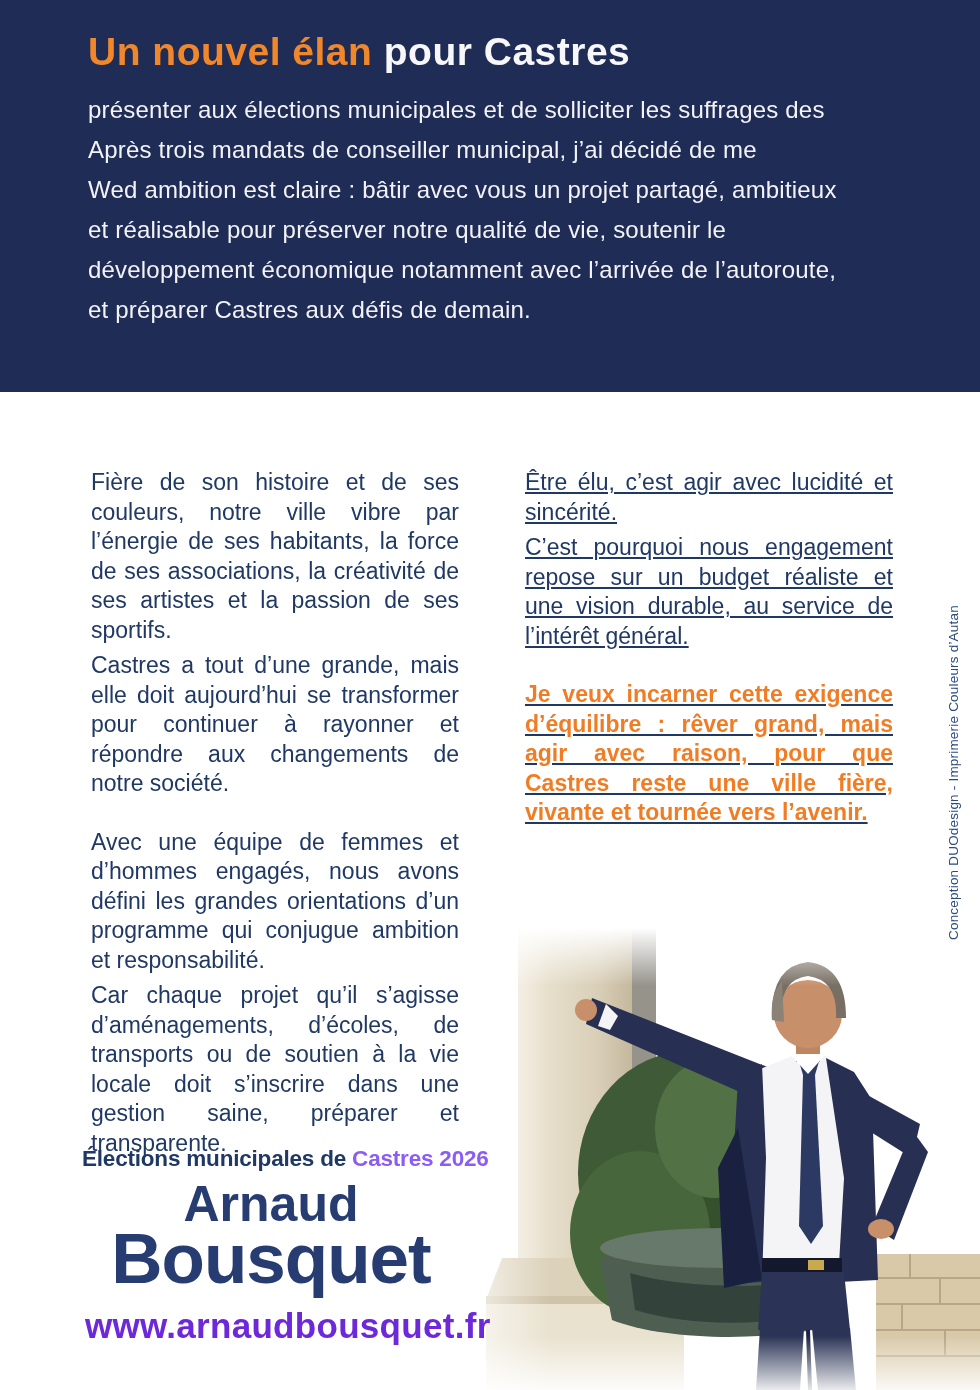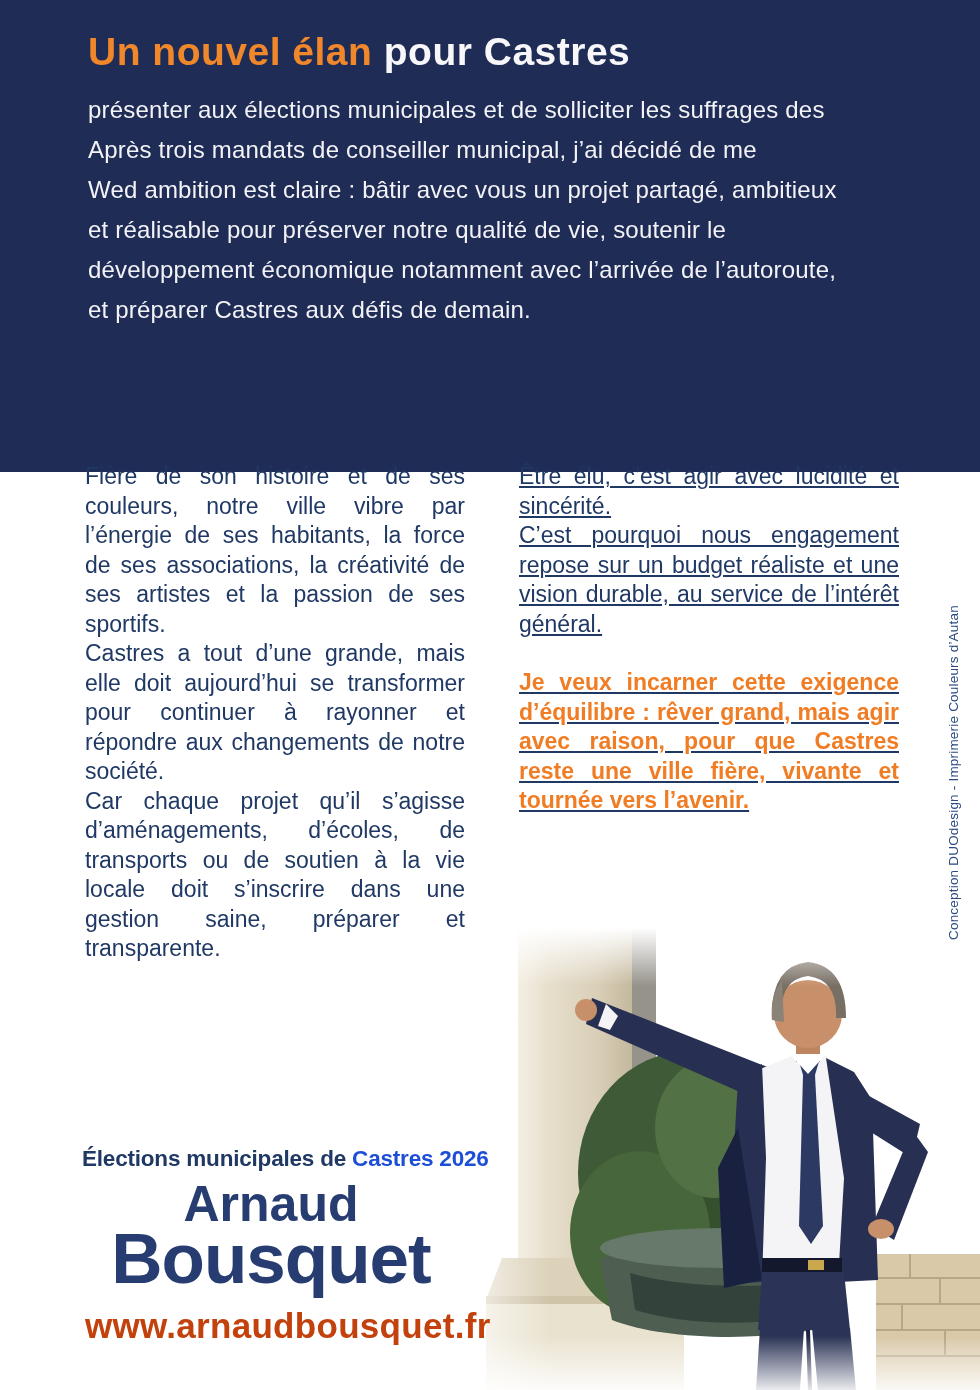--- a/index.html
+++ b/index.html
@@ -6,73 +6,73 @@
   html,body { background:#ffffff; }
   .page {
     position:relative; width:980px; height:1390px;
     background:#ffffff; overflow:hidden;
     font-family:"Liberation Sans", sans-serif;
     color:#1f3864;
   }
 
   
   .hero {
-    position:absolute; top:0; left:0; width:980px; height:472px;
+    position:absolute; top:0; left:0; width:980px; height:392px;
     background:#1f2c55; padding:30px 88px 0 88px;
   }
   .hero-title {
     font-size:39px; font-weight:600; letter-spacing:0.5px;
     color:#f7f7fa; margin-bottom:16px; white-space:nowrap;
   }
   .hero-title .hl { color:#f0882b; }
   .hero-line {
     font-size:24px; line-height:40px; color:#f3f3f7;
     white-space:nowrap; font-weight:400; letter-spacing:0.2px;
   }
 
   
   .col { position:absolute; top:462px; width:380px; }
   .col-left  { left:85px; }
   .col-right { left:519px;text-decoration:underline; }
   .col p {
     font-size:23px; line-height:29.5px; text-align:justify;
-    color:#1f3864; margin:0;
+    color:#1f3864; margin:6px;
   }
   .col p.gap { margin-top:29px; }
   .col p.highlight {
     color:#f07c24; font-weight:700;
   }
 
   
   .photo {
     position:absolute; left:440px; top:928px; width:540px; height:462px;
   }
   .photo svg { display:block; width:540px; height:462px; }
 
   
   .election-line {
     position:absolute; left:82px; top:1146px; width:400px;
     font-size:22.5px; font-weight:700; letter-spacing:-0.2px;
     color:#1f3864; white-space:nowrap;
   }
-  .election-line .orange { color:#1d4ed8; }
+  .election-line .orange { color:#8b5cf6; }
   .logo {
     position:absolute; left:85px; top:1180px; width:372px;
     text-align:center; color:#273d72; font-weight:700;
   }
   .logo .first {
     font-size:50px; line-height:48px; letter-spacing:0px;
   }
   .logo .last {
     font-size:71px; line-height:62px; letter-spacing:-1px;
   }
   .website {
     position:absolute; left:85px; top:1306px;
     font-size:35px; font-weight:600; letter-spacing:0.3px;
-    color:#c2410c; white-space:nowrap;
+    color:#6d28d9; white-space:nowrap;
   }
 
   
   .credit {
     position:absolute; left:946px; top:585px; height:355px;
     writing-mode:vertical-rl; transform:rotate(180deg);
     font-size:13.5px; letter-spacing:0.2px; color:#2a4a80;
     white-space:nowrap;
   }
 </style>
@@ -184,20 +184,21 @@
 
       <rect x="0" y="0" width="110" height="462" fill="url(#fadeL)"></rect>
       <rect x="0" y="0" width="540" height="58" fill="url(#fadeT)"></rect>
       <rect x="0" y="408" width="540" height="54" fill="url(#fadeB)"></rect>
     </svg>
   </div>
 
   <div class="col col-left">
     <p>Fière de son histoire et de ses couleurs, notre ville vibre par l’énergie de ses habitants, la force de ses associations, la créativité de ses artistes et la passion de ses sportifs.</p>
     <p>Castres a tout d’une grande, mais elle doit aujourd’hui se transformer pour continuer à rayonner et répondre aux changements de notre société.</p>
+    <p class="gap">Avec une équipe de femmes et d’hommes engagés, nous avons défini les grandes orientations d’un programme qui conjugue ambition et responsabilité.</p>
     <p>Car chaque projet qu’il s’agisse d’aménagements, d’écoles, de transports ou de soutien à la vie locale doit s’inscrire dans une gestion saine, préparer et transparente.</p>
   </div>
 
   <div class="col col-right">
     <p>Être élu, c’est agir avec lucidité et sincérité.</p>
     <p>C’est pourquoi nous engagement repose sur un budget réaliste et une vision durable, au service de l’intérêt général.</p>
     <p class="gap highlight">Je veux incarner cette exigence d’équilibre : rêver grand, mais agir avec raison, pour que Castres reste une ville fière, vivante et tournée vers l’avenir.</p>
   </div>
 
   <div class="election-line"><span>Élections municipales de</span>

